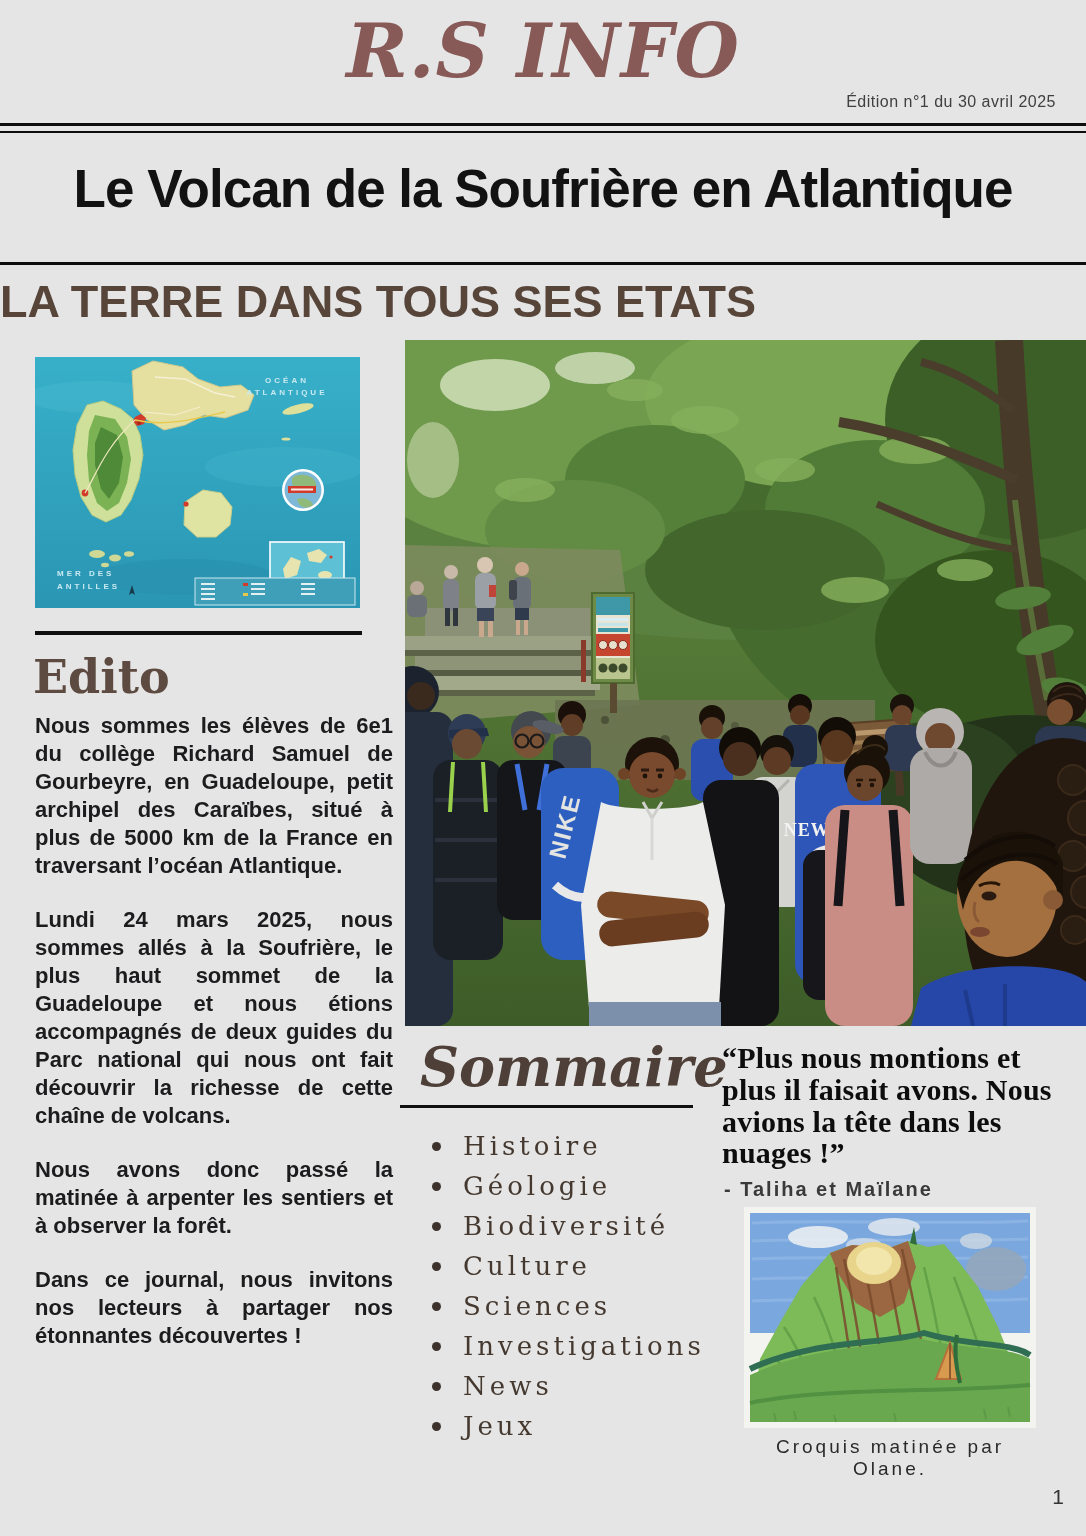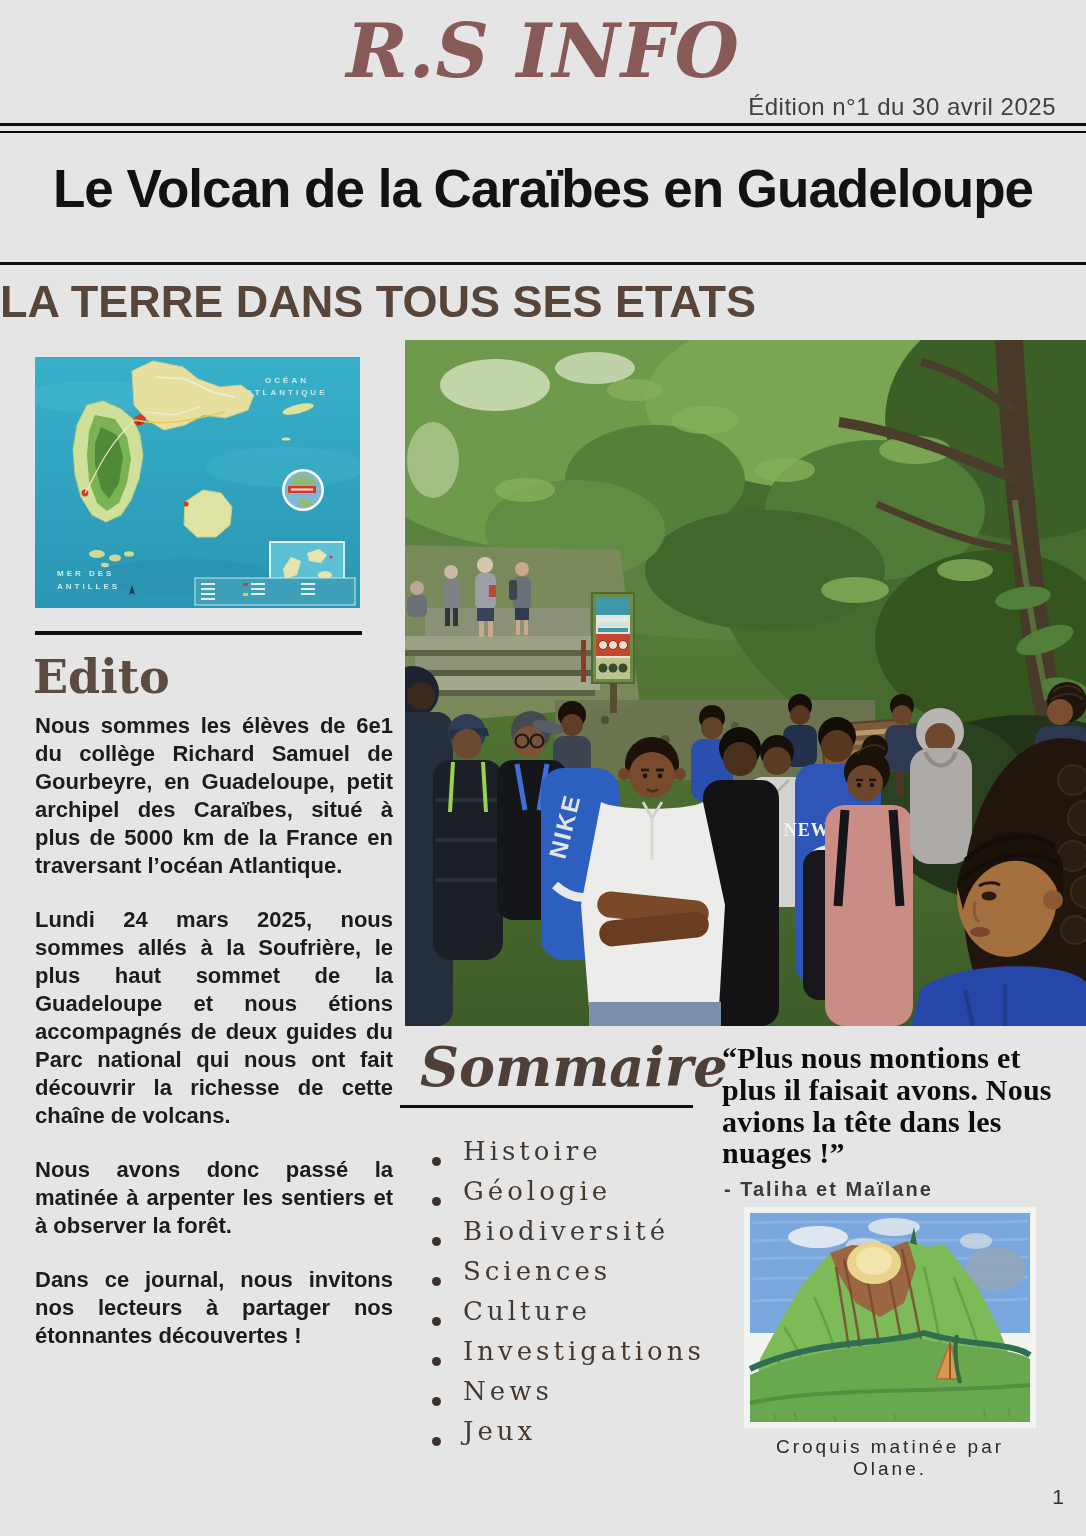--- a/index.html
+++ b/index.html
@@ -8,21 +8,21 @@
     background:#e5e5e5;font-family:"Liberation Sans",sans-serif;
   }
   
   .masthead{
     position:absolute;top:14px;left:0;width:100%;text-align:center;
     font-family:"DejaVu Serif","Liberation Serif",serif;
     font-style:italic;font-weight:700;font-size:74px;line-height:1;
     color:#875a57;letter-spacing:1px;
   }
   .edition{
-    position:absolute;top:93px;right:30px;font-size:24px;color:#404040;
+    position:absolute;top:93px;right:30px;font-size:16px;color:#404040;
     letter-spacing:.5px;
   }
   .rule{position:absolute;left:0;width:1086px;background:#0d0d0d;}
   .rule.thick{height:3px;}
   .rule.thin{height:2px;}
   .article-title{
     position:absolute;top:158px;left:0;width:100%;text-align:center;
     font-size:53px;font-weight:800;color:#121212;letter-spacing:-1px;
   }
   .section-subtitle{
@@ -49,21 +49,21 @@
     position:absolute;left:420px;top:1035px;
     font-family:"DejaVu Serif","Liberation Serif",serif;
     font-style:italic;font-weight:700;font-size:54px;color:#4e4038;
   }
   .sommaire-rule{position:absolute;left:400px;top:1105px;width:293px;height:3px;background:#101010;}
   .sommaire-list{
     position:absolute;left:432px;top:1126px;margin:0;padding:0;list-style:none;
     font-family:"DejaVu Serif","Liberation Serif",serif;
     font-size:26px;color:#44382f;
   }
-  .sommaire-list li{display:flex;align-items:flex-end;height:40px;}
+  .sommaire-list li{display:flex;align-items:center;height:40px;}
   .sommaire-list .bullet{
     width:9px;height:9px;border-radius:50%;background:#3c322b;
     margin-right:22px;flex:0 0 auto;
   }
   .sommaire-list .label{letter-spacing:4px;}
   
   .pull-quote{
     position:absolute;left:722px;top:1042px;width:340px;
     font-family:"Liberation Serif","DejaVu Serif",serif;
     font-weight:700;font-size:30px;line-height:1.06;color:#0d0d0d;
@@ -85,21 +85,21 @@
 </style>
 </head>
 <body>
 
 <div class="page">
 
   <div class="masthead">R.S INFO</div>
   <div class="edition">Édition n°1 du 30 avril 2025</div>
   <div class="rule thick" style="top:123px"></div>
   <div class="rule thin" style="top:131px"></div>
-  <div class="article-title">Le Volcan de la Caraïbes en Guadeloupe</div>
+  <div class="article-title">Le Volcan de la Soufrière en Atlantique</div>
   <div class="rule thick" style="top:262px"></div>
   <div class="section-subtitle">LA TERRE DANS TOUS SES ETATS</div>
 
   <div class="map-figure">
     <svg width="325" height="251" viewBox="0 0 325 251">
       <defs>
         <linearGradient id="sea" x1="0" y1="0" x2="0" y2="1">
           <stop offset="0" stop-color="#38b0c9"></stop>
             <stop offset="1" stop-color="#2a96b4"></stop>
         </linearGradient>
@@ -409,25 +409,25 @@
     <li>
         <span class="bullet"></span>
         <span class="label">Géologie</span>
       </li>
     <li>
         <span class="bullet"></span>
         <span class="label">Biodiversité</span>
       </li>
     <li>
         <span class="bullet"></span>
+        <span class="label">Culture</span>
+      </li>
+    <li>
+        <span class="bullet"></span>
         <span class="label">Sciences</span>
-      </li>
-    <li>
-        <span class="bullet"></span>
-        <span class="label">Culture</span>
       </li>
     <li>
         <span class="bullet"></span>
         <span class="label">Investigations</span>
       </li>
     <li>
         <span class="bullet"></span>
         <span class="label">News</span>
       </li>
     <li>

